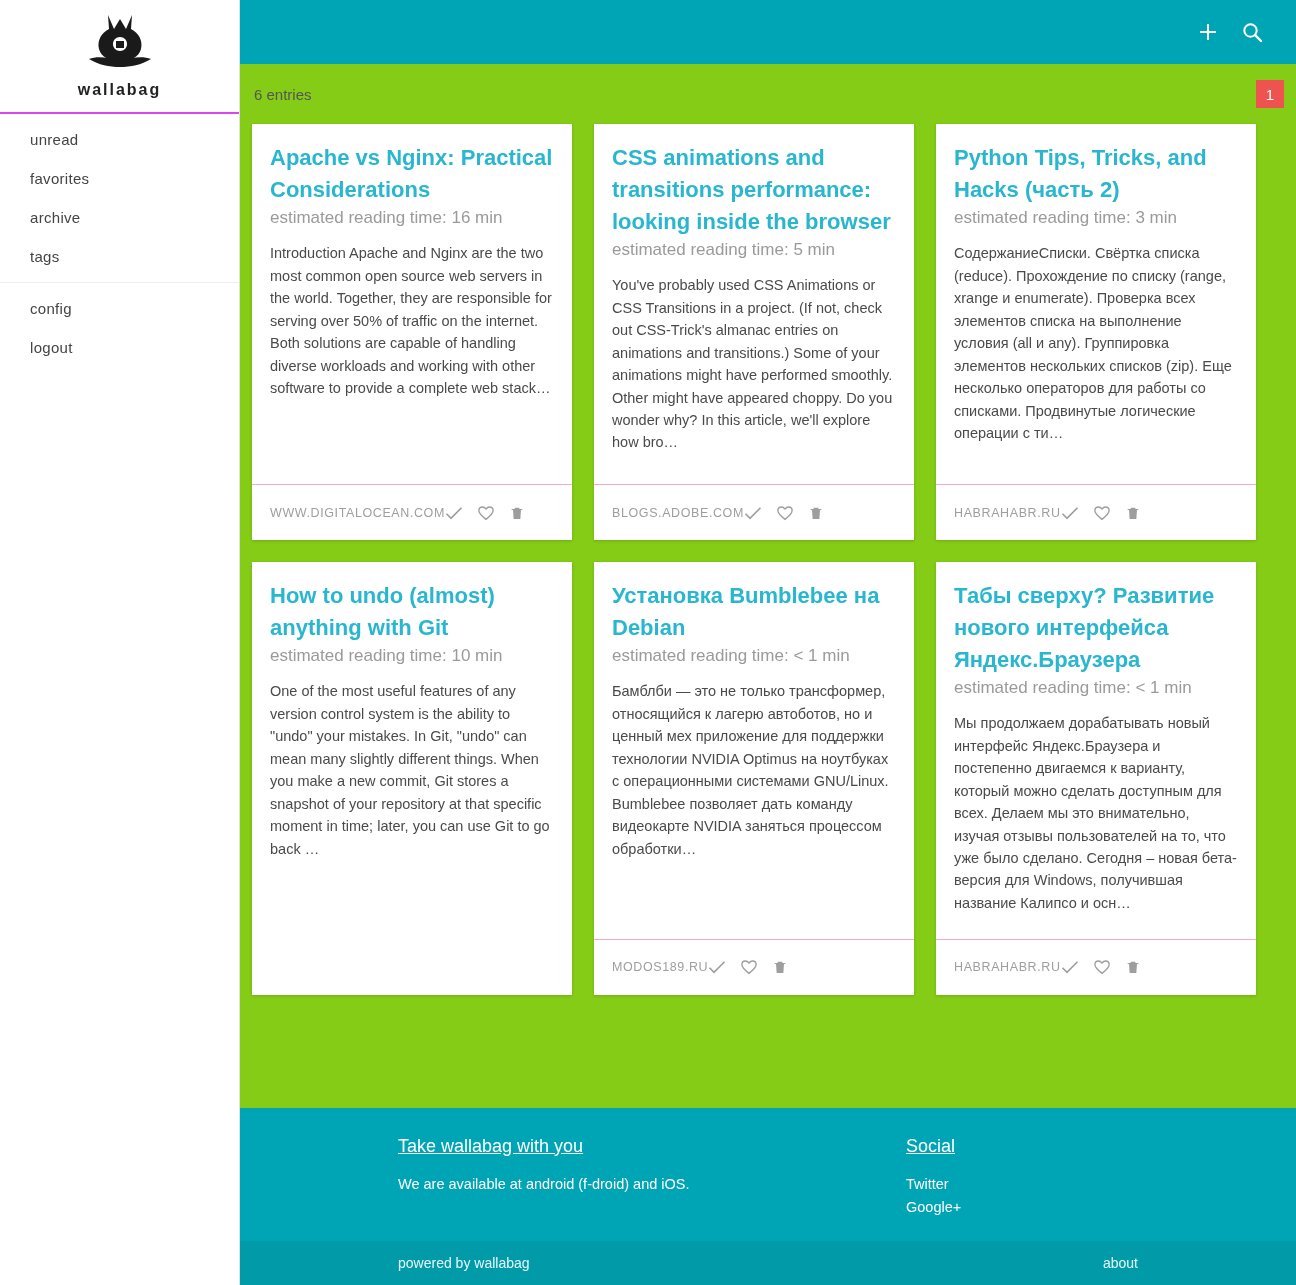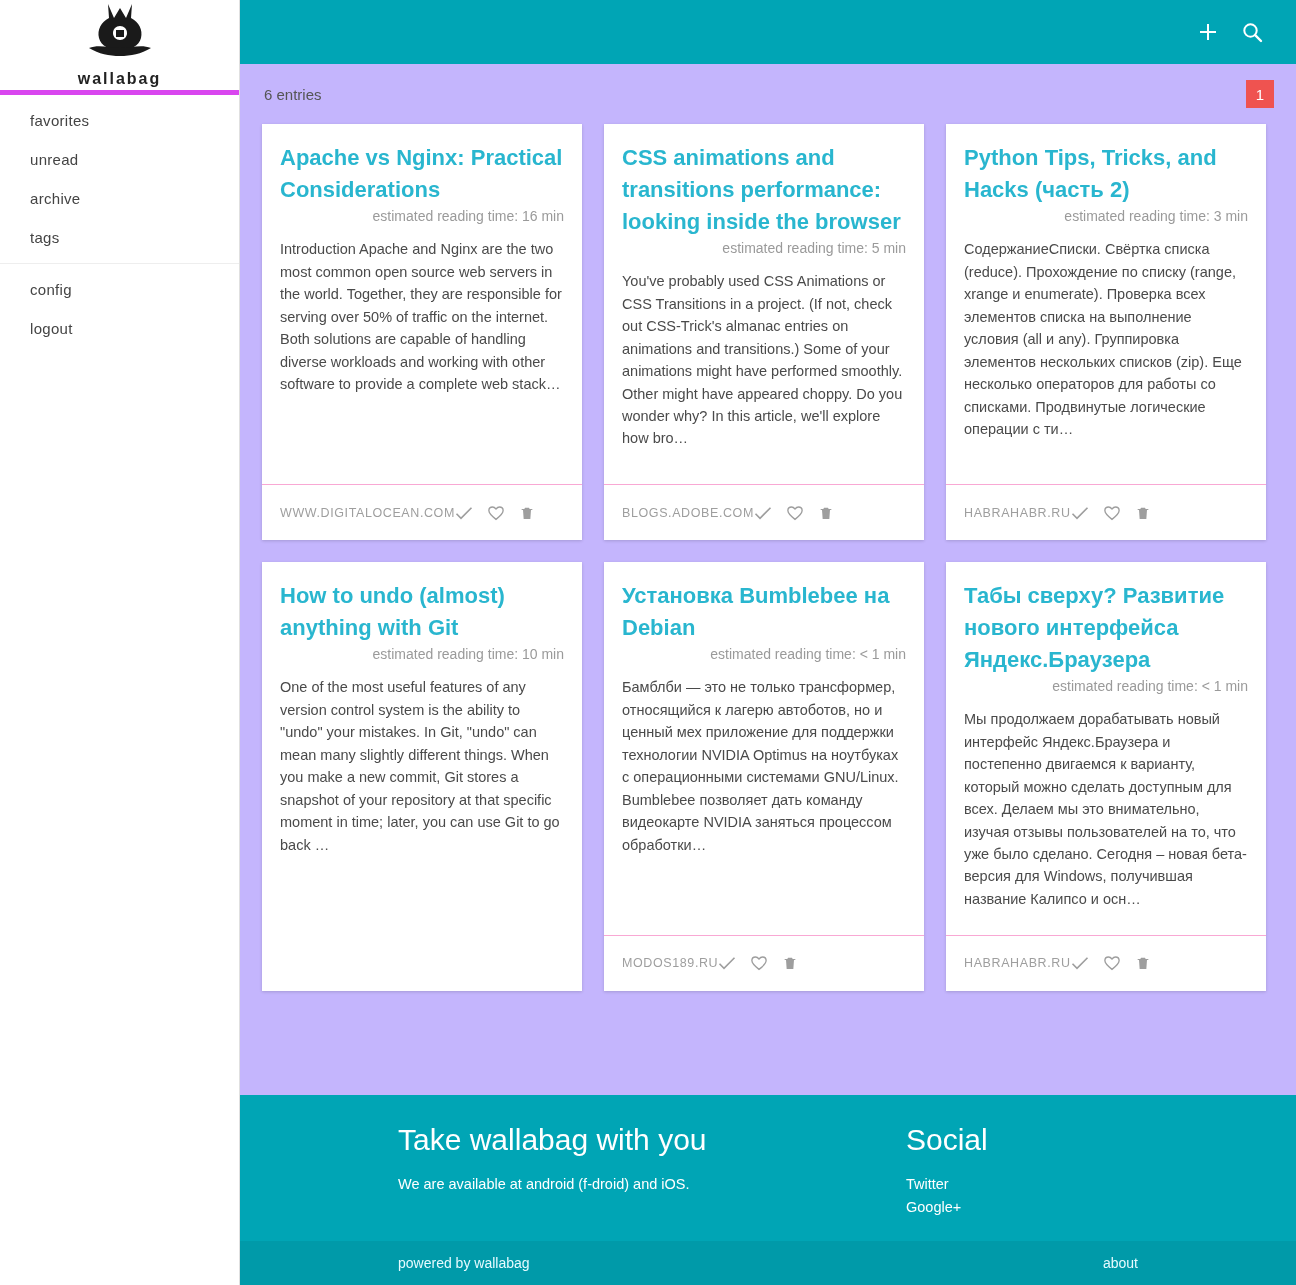--- a/index.html
+++ b/index.html
@@ -16,26 +16,26 @@
 
   
   .sidebar {
     width: 240px;
     background: #ffffff;
     border-right: 1px solid #e0e0e0;
     flex: 0 0 240px;
     height: 1285px;
   }
   .logo-wrap {
-    height: 95px;
+    height: 114px;
     display: flex;
     flex-direction: column;
     align-items: center;
     justify-content: center;
-    border-bottom: 5px solid #d946ef;
+    border-bottom: 2px solid #d946ef;
   }
   .logo-mark { width: 74px; height: 62px; display: block; }
   .logo-text {
     font-size: 16px;
     letter-spacing: 2px;
     font-weight: bold;
     color: #222;
     margin-top: 6px;
   }
   .nav-group { padding: 6px 0; }
@@ -61,23 +61,23 @@
     padding-right: 22px;
     flex: 0 0 64px;
   }
   .topbar-icon {
     width: 44px; height: 44px;
     display: flex; align-items: center; justify-content: center;
     cursor: pointer;
     color: #ffffff;
   }
   .content {
-    background: #c4b5fd;
+    background: #84cc16;
     flex: 1 1 auto;
-    padding: 0 22px;
+    padding: 0 12px;
     overflow: hidden;
   }
   .entries-bar {
     height: 60px;
     display: flex;
     align-items: center;
     justify-content: space-between;
   }
   .entries-count { font-size: 15px; color: #555; padding-left: 2px; }
   .page-badge {
@@ -103,24 +103,23 @@
   .card-body { padding: 18px 18px 10px 18px; flex: 1 1 auto; min-height: 360px; }
   .card-title {
     font-size: 22px;
     line-height: 1.45;
     color: #29b6cf;
     font-weight: bold;
     margin: 0 0 2px 0;
     cursor: pointer;
   }
   .card-reading {
-    font-size: 14px;
+    font-size: 17px;
     color: #9a9a9a;
     margin-bottom: 14px;
-    text-align: right;
   }
   .card-preview {
     font-size: 14.5px;
     line-height: 1.55;
     color: #4a4a4a;
   }
   .card-footer {
     border-top: 1px solid #f9a8d4;
     height: 56px;
     display: flex;
@@ -139,21 +138,21 @@
 
   
   .footer {
     background: #00a5b5;
     color: #ffffff;
     padding: 28px 22px 22px 158px;
     flex: 0 0 auto;
   }
   .footer-cols { display: flex; }
   .footer-col-1 { width: 508px; }
-  .footer-h { font-size: 30px; font-weight: normal; margin: 0 0 16px 0; }
+  .footer-h { font-size: 18px; font-weight: normal; margin: 0 0 16px 0; text-decoration: underline; }
   .footer-line { font-size: 14.5px; line-height: 1.6; }
   .footer-link { color: #ffffff; text-decoration: none; display: block; font-size: 14.5px; line-height: 1.6; cursor: pointer; }
   .footer-bottom {
     background: #009aa9;
     color: #e6fbff;
     font-size: 14px;
     display: flex;
     align-items: center;
     justify-content: space-between;
     padding: 14px 158px 14px 158px;
@@ -171,22 +170,22 @@
       <svg class="logo-mark" viewBox="0 0 74 62">
         <path d="M25 2 L31 16 L37 6 L43 16 L49 2 L48 16 C56 20 60 28 58 36 C56 44 48 48 37 48 C26 48 18 44 16 36 C14 28 18 20 26 16 Z" fill="#1a1a1a"></path>
         <path d="M6 46 C16 42 26 46 37 46 C48 46 58 42 68 46 C58 52 48 54 37 54 C26 54 16 52 6 46 Z" fill="#1a1a1a"></path>
         <path d="M37 24 C41 24 44 27 44 31 C44 35 41 38 37 38 C33 38 30 35 30 31 C30 27 33 24 37 24 Z" fill="#ffffff"></path>
         <path d="M33 28 h8 v7 h-8 z" fill="#1a1a1a"></path>
       </svg>
       <div class="logo-text">wallabag</div>
     </div>
 
     <nav class="nav-group">
+      <a class="nav-item">unread</a>
       <a class="nav-item">favorites</a>
-      <a class="nav-item">unread</a>
       <a class="nav-item">archive</a>
       <a class="nav-item">tags</a>
     </nav>
     <nav class="nav-group">
       <a class="nav-item">config</a>
       <a class="nav-item">logout</a>
     </nav>
   </aside>
 
   <div class="main">

